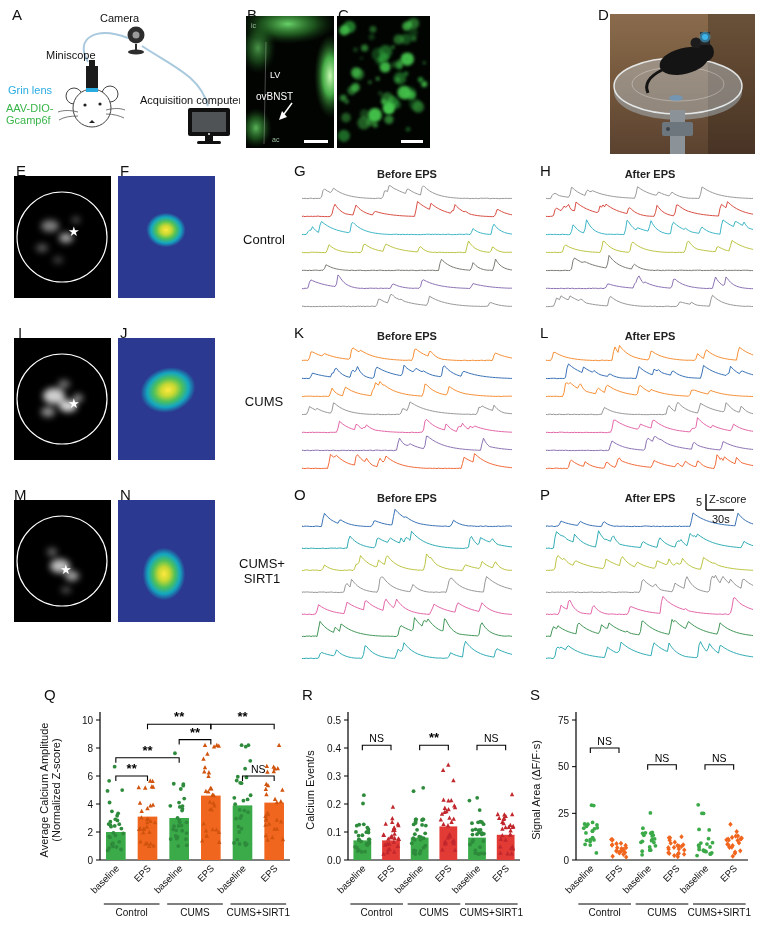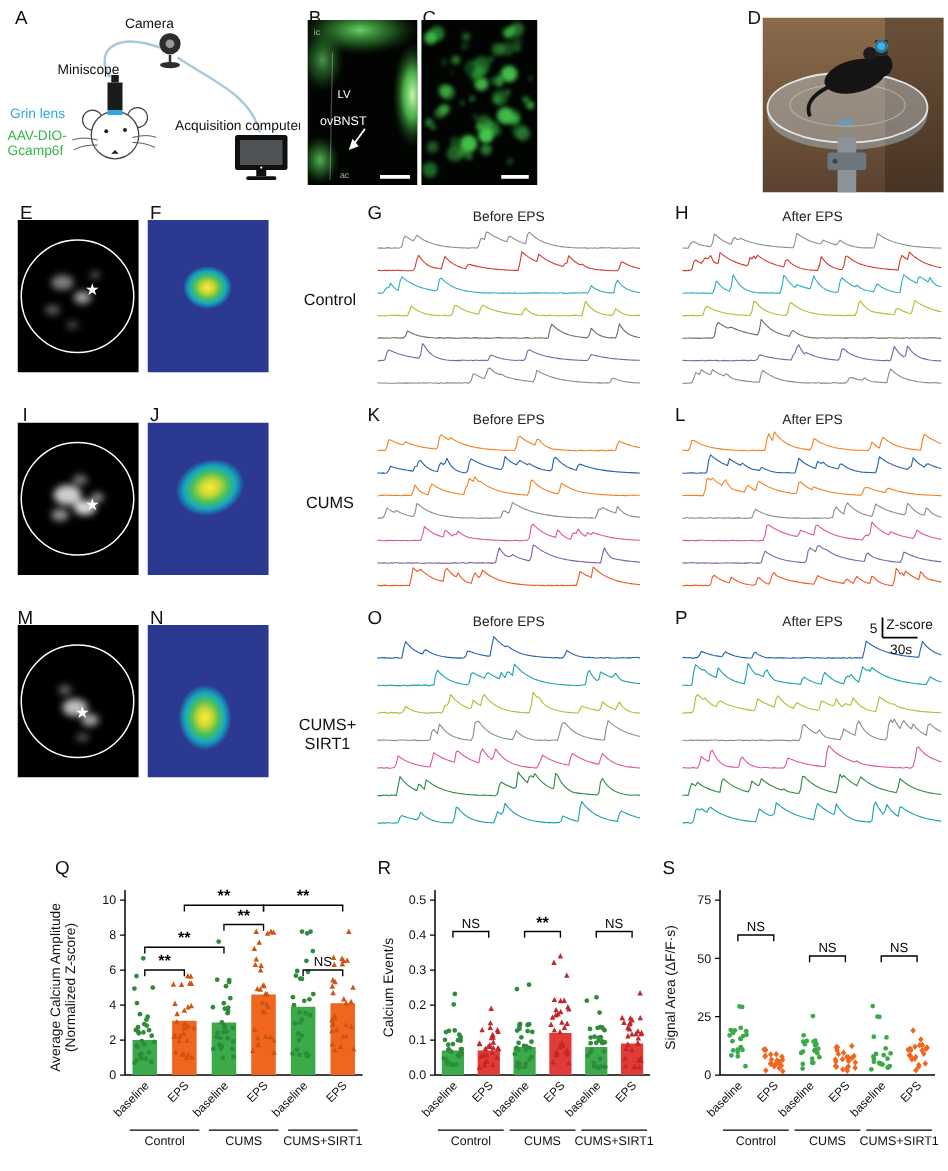--- a/index.html
+++ b/index.html
@@ -1,21 +1,21 @@
 <!DOCTYPE html>
 <html><head>
 <meta charset="utf-8">
 <style>
   html,body{margin:0;padding:0;background:#fff;}
   #fig{position:relative;width:758px;height:937px;background:#fff;
        font-family:"Liberation Sans",sans-serif;color:#111;overflow:hidden;}
   .abs{position:absolute;}
   .pl{position:absolute;font-size:15px;color:#111;}
   .tracepanel{position:absolute;}
-  .ttitle{height:16px;line-height:16px;font-size:11px;text-align:center;color:#222;}
+  .ttitle{height:16px;line-height:16px;font-size:11px;text-align:center;color:#222;font-weight:bold;}
   .grouplabel{position:absolute;font-size:13px;text-align:center;color:#111;line-height:15px;}
   svg text{font-family:"Liberation Sans",sans-serif;}
 </style>
 </head>
 <body>
 
 <div id="fig">
 
   <svg class="abs" style="width:0;height:0" aria-hidden="true">
     <defs>
@@ -261,21 +261,21 @@
     <rect width="97" height="122" fill="#2b3990"></rect>
     <ellipse cx="50" cy="52" rx="34" ry="27" fill="url(#jet)" transform="rotate(-18 50 52)"></ellipse>
   </svg>
   <svg class="abs" style="left:118px;top:500px" width="97" height="122">
     <rect width="97" height="122" fill="#2b3990"></rect>
     <ellipse cx="46" cy="74" rx="26" ry="32" fill="url(#jet)"></ellipse>
   </svg>
 
   <div class="grouplabel" style="left:230px;top:232px;width:68px">Control</div>
   <div class="grouplabel" style="left:230px;top:394px;width:68px">CUMS</div>
-  <div class="grouplabel" style="left:226px;top:572px;width:72px">
+  <div class="grouplabel" style="left:226px;top:556px;width:72px">
     <div>CUMS+</div>
     <div>SIRT1</div>
   </div>
 
   <div class="tracepanel" style="left:302px;top:166px;width:210px;height:146px">
       <div class="ttitle">Before EPS</div>
       <svg width="210" height="18" style="display: block;">
         <path d="M0,17 L0.0,16.25 L1.5,16.50 L3.0,16.33 L4.5,16.54 L6.0,16.65 L7.5,16.27 L9.0,16.13 L10.5,16.51 L12.0,16.60 L13.5,16.26 L15.0,16.49 L16.5,16.37 L18.0,16.36 L19.5,14.96 L21.0,8.51 L22.5,7.01 L24.0,8.06 L25.5,9.00 L27.0,9.84 L28.5,10.59 L30.0,8.87 L31.5,6.17 L33.0,7.34 L34.5,8.39 L36.0,9.32 L37.5,10.16 L39.0,10.90 L40.5,11.56 L42.0,12.15 L43.5,12.67 L45.0,13.14 L46.5,13.56 L48.0,13.93 L49.5,14.27 L51.0,14.56 L52.5,14.83 L54.0,15.06 L55.5,15.27 L57.0,15.46 L58.5,15.63 L60.0,15.78 L61.5,15.91 L63.0,16.03 L64.5,16.13 L66.0,16.23 L67.5,16.31 L69.0,16.33 L70.5,16.45 L72.0,16.47 L73.5,16.47 L75.0,16.16 L76.5,16.20 L78.0,16.33 L79.5,16.45 L81.0,14.50 L82.5,9.09 L84.0,8.76 L85.5,9.65 L87.0,3.73 L88.5,3.86 L90.0,5.02 L91.5,6.07 L93.0,7.03 L94.5,7.49 L96.0,8.30 L97.5,9.04 L99.0,9.72 L100.5,10.34 L102.0,10.91 L103.5,11.43 L105.0,7.33 L106.5,7.21 L108.0,8.24 L109.5,9.16 L111.0,9.99 L112.5,10.72 L114.0,11.38 L115.5,11.97 L117.0,12.50 L118.5,12.97 L120.0,5.48 L121.5,3.78 L123.0,5.27 L124.5,6.59 L126.0,7.77 L127.5,8.81 L129.0,9.73 L130.5,10.55 L132.0,11.28 L133.5,11.93 L135.0,12.50 L136.5,13.01 L138.0,13.46 L139.5,13.86 L141.0,14.21 L142.5,14.53 L144.0,14.80 L145.5,15.05 L147.0,15.27 L148.5,15.47 L150.0,15.64 L151.5,15.79 L153.0,15.93 L154.5,16.05 L156.0,16.16 L157.5,16.25 L159.0,16.34 L160.5,16.41 L162.0,16.20 L163.5,16.36 L165.0,16.29 L166.5,16.33 L168.0,16.68 L169.5,16.40 L171.0,16.40 L172.5,16.59 L174.0,16.23 L175.5,16.64 L177.0,16.63 L178.5,16.12 L180.0,16.34 L181.5,16.29 L183.0,16.21 L184.5,16.17 L186.0,16.13 L187.5,16.65 L189.0,16.59 L190.5,16.35 L192.0,16.46 L193.5,16.45 L195.0,16.38 L196.5,16.65 L198.0,16.65 L199.5,16.42 L201.0,16.53 L202.5,16.45 L204.0,16.27 L205.5,16.45 L207.0,16.49 L208.5,16.35 L210.0,16.47" fill="none" stroke="#8f8f8f" stroke-width="0.9" stroke-linejoin="round"></path>
       </svg>
       <svg width="210" height="18" style="display: block;">

